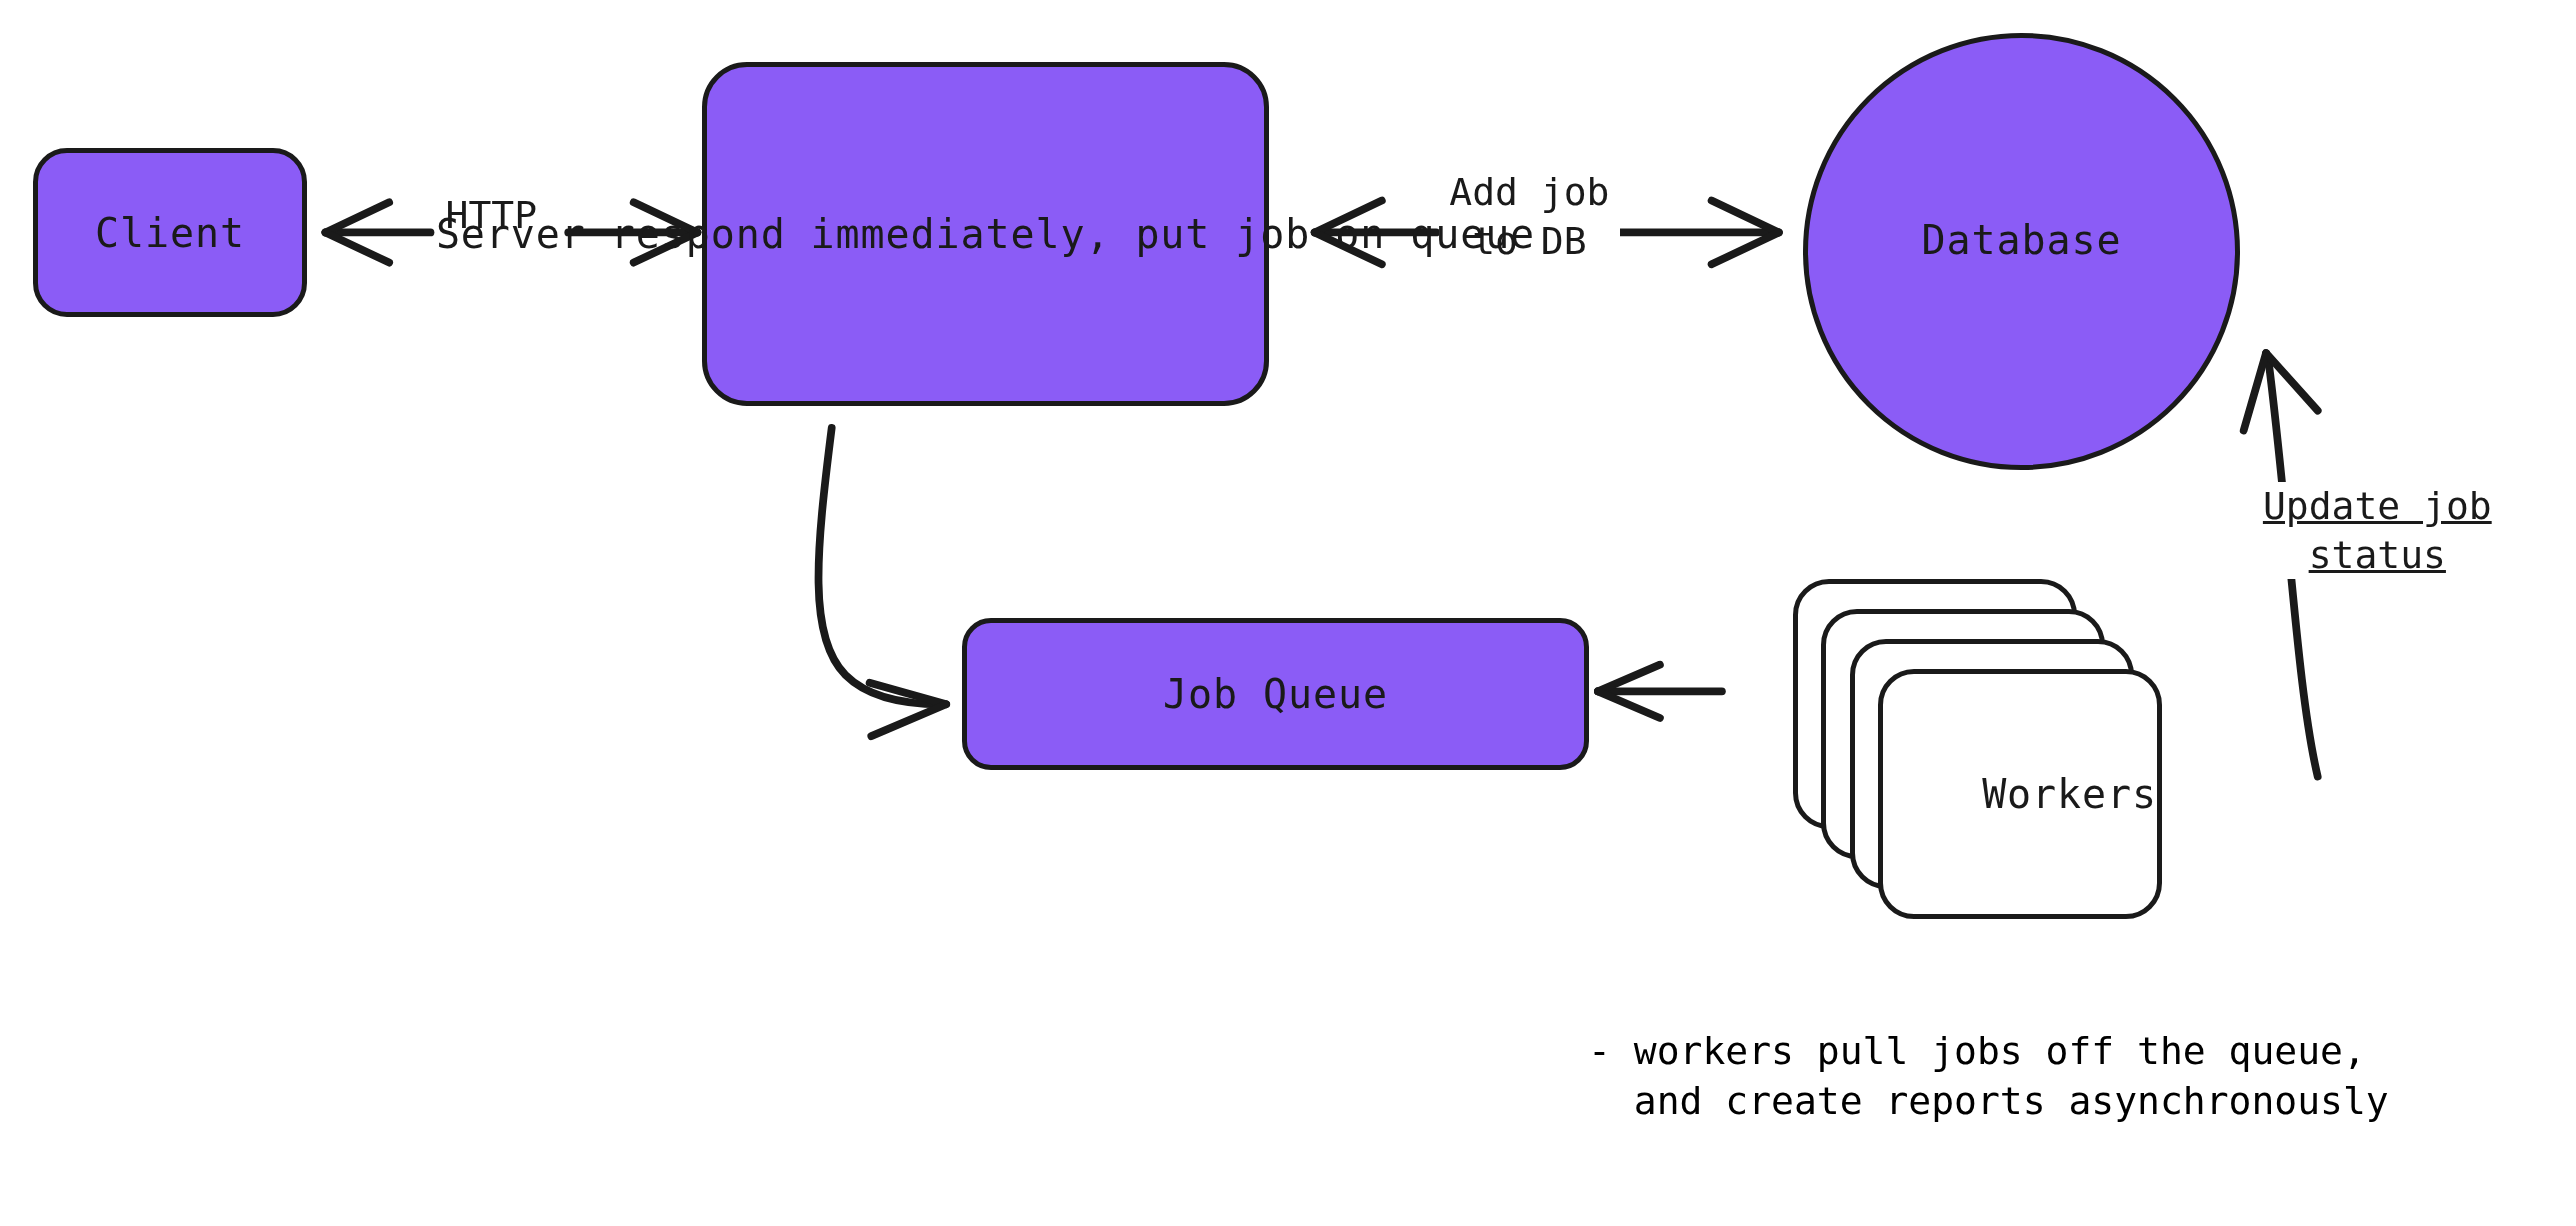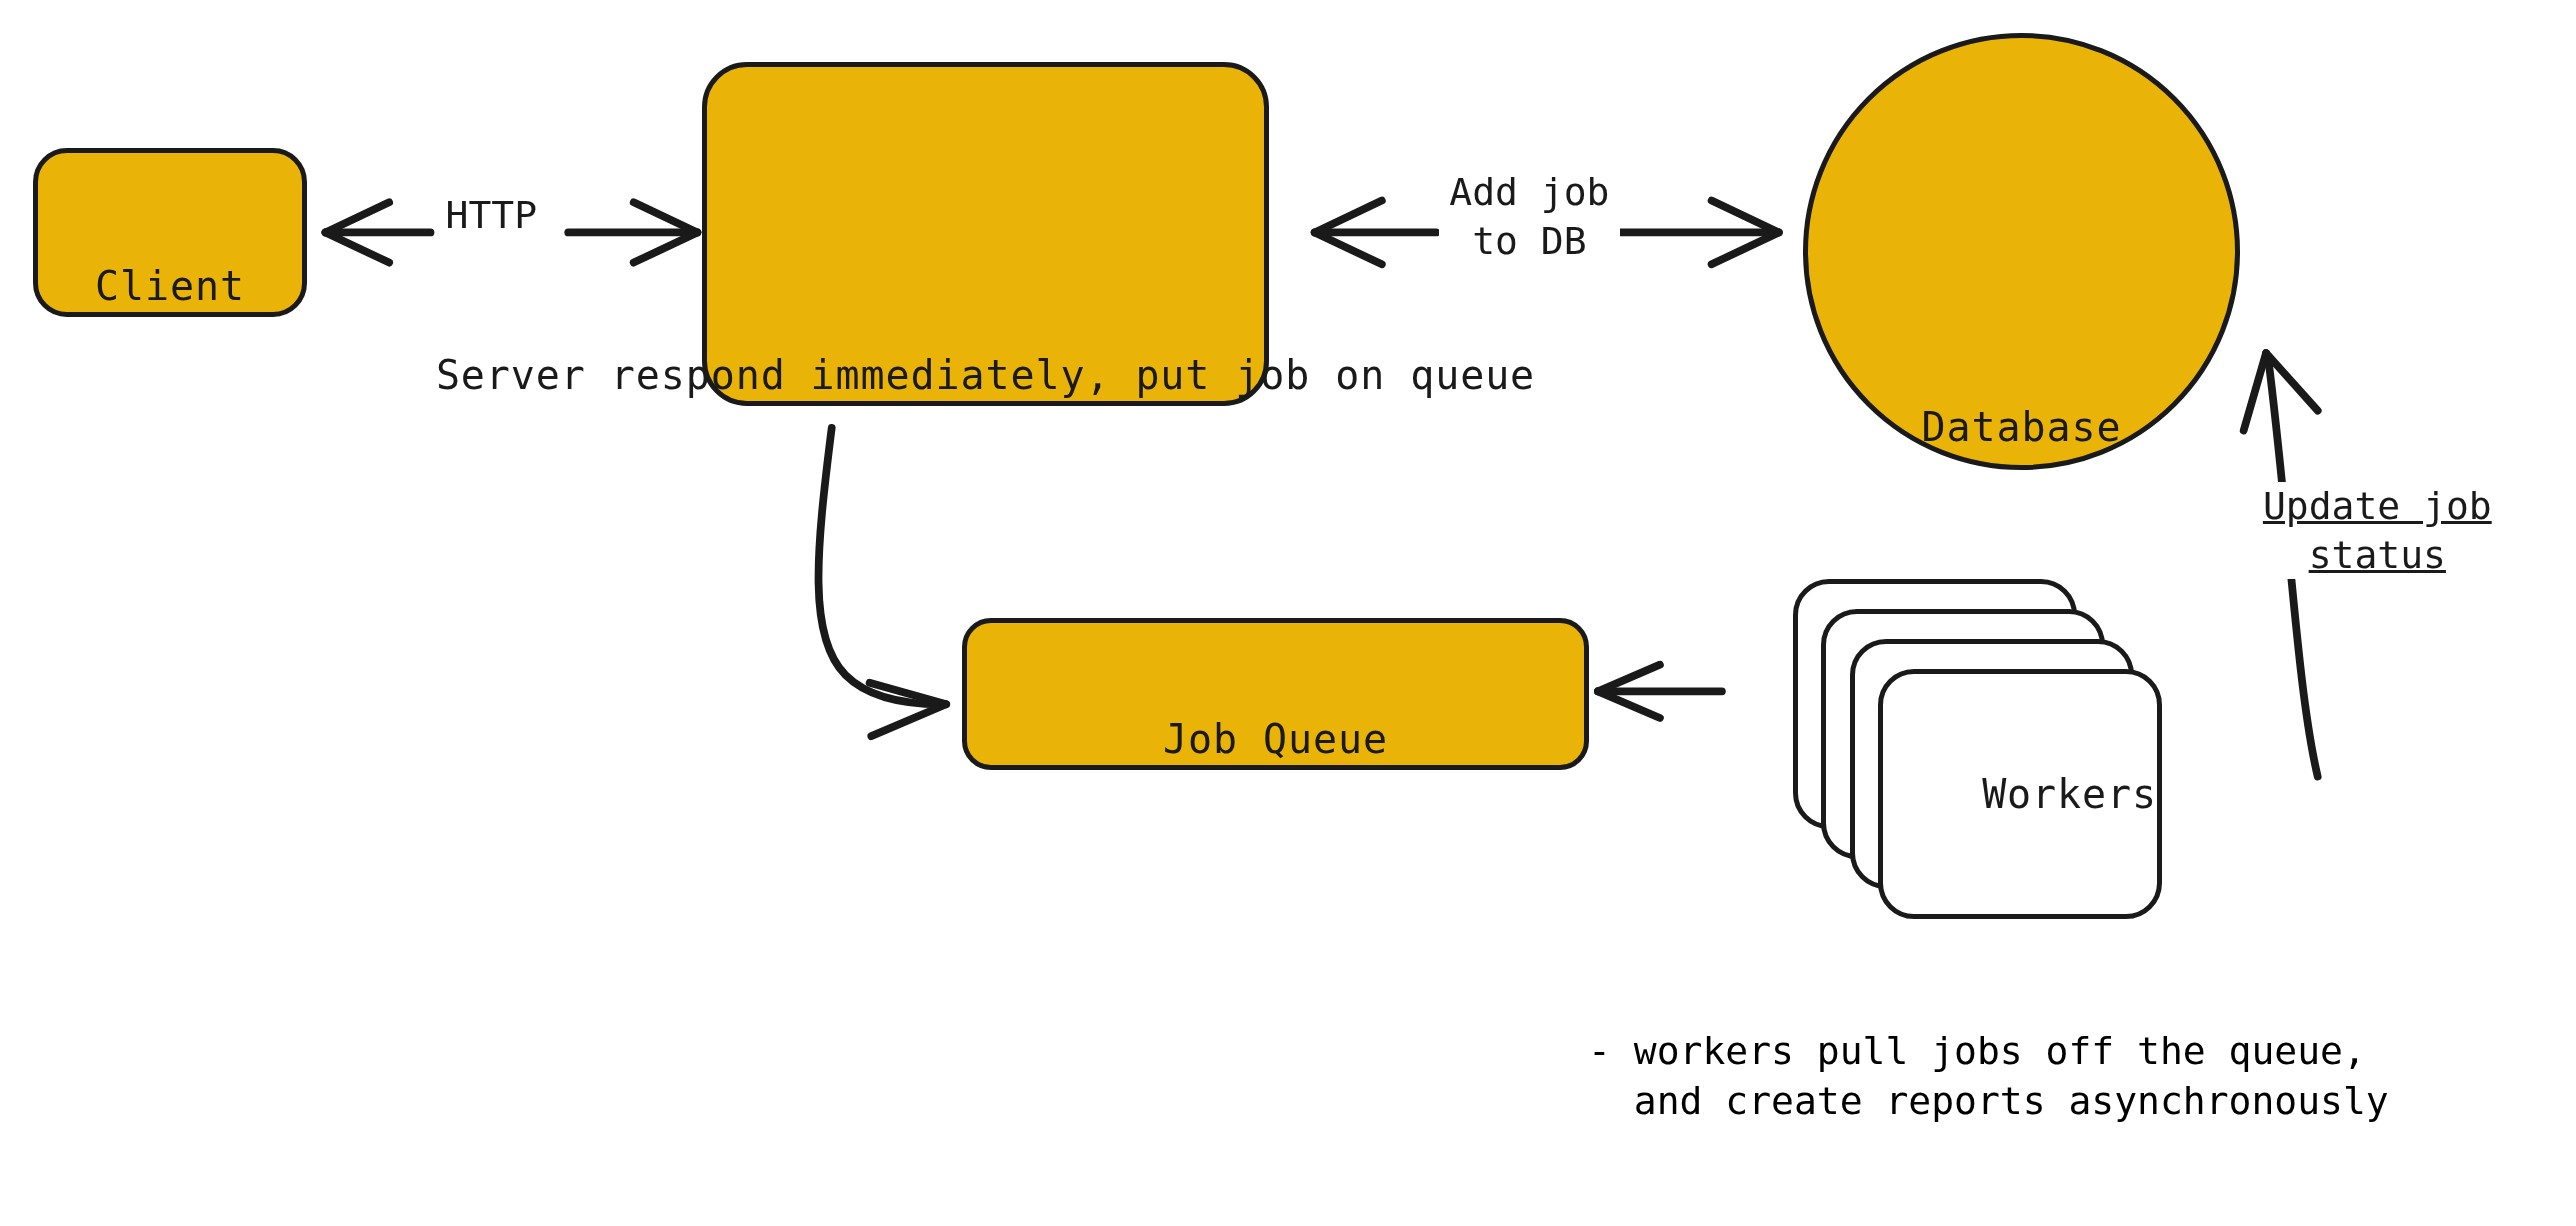--- a/index.html
+++ b/index.html
@@ -25,23 +25,23 @@
     left: 0;
     top: 0;
     width: 2576px;
     height: 1226px;
     pointer-events: none;
   }
   .node {
     position: absolute;
     box-sizing: border-box;
     border: 5.2px solid #1a1a1a;
-    background: #eab308;
+    background: #8b5cf6;
     display: flex;
-    align-items: flex-end;
+    align-items: center;
     justify-content: center;
     text-align: center;
     line-height: 1.30;
     white-space: nowrap;
   }
   .node-rounded { border-radius: 34px; }
   .node-circle  { border-radius: 50%; border-width: 5.2px; }
   .node-label {
     font-size: 40px;
     letter-spacing: 0.9px;

